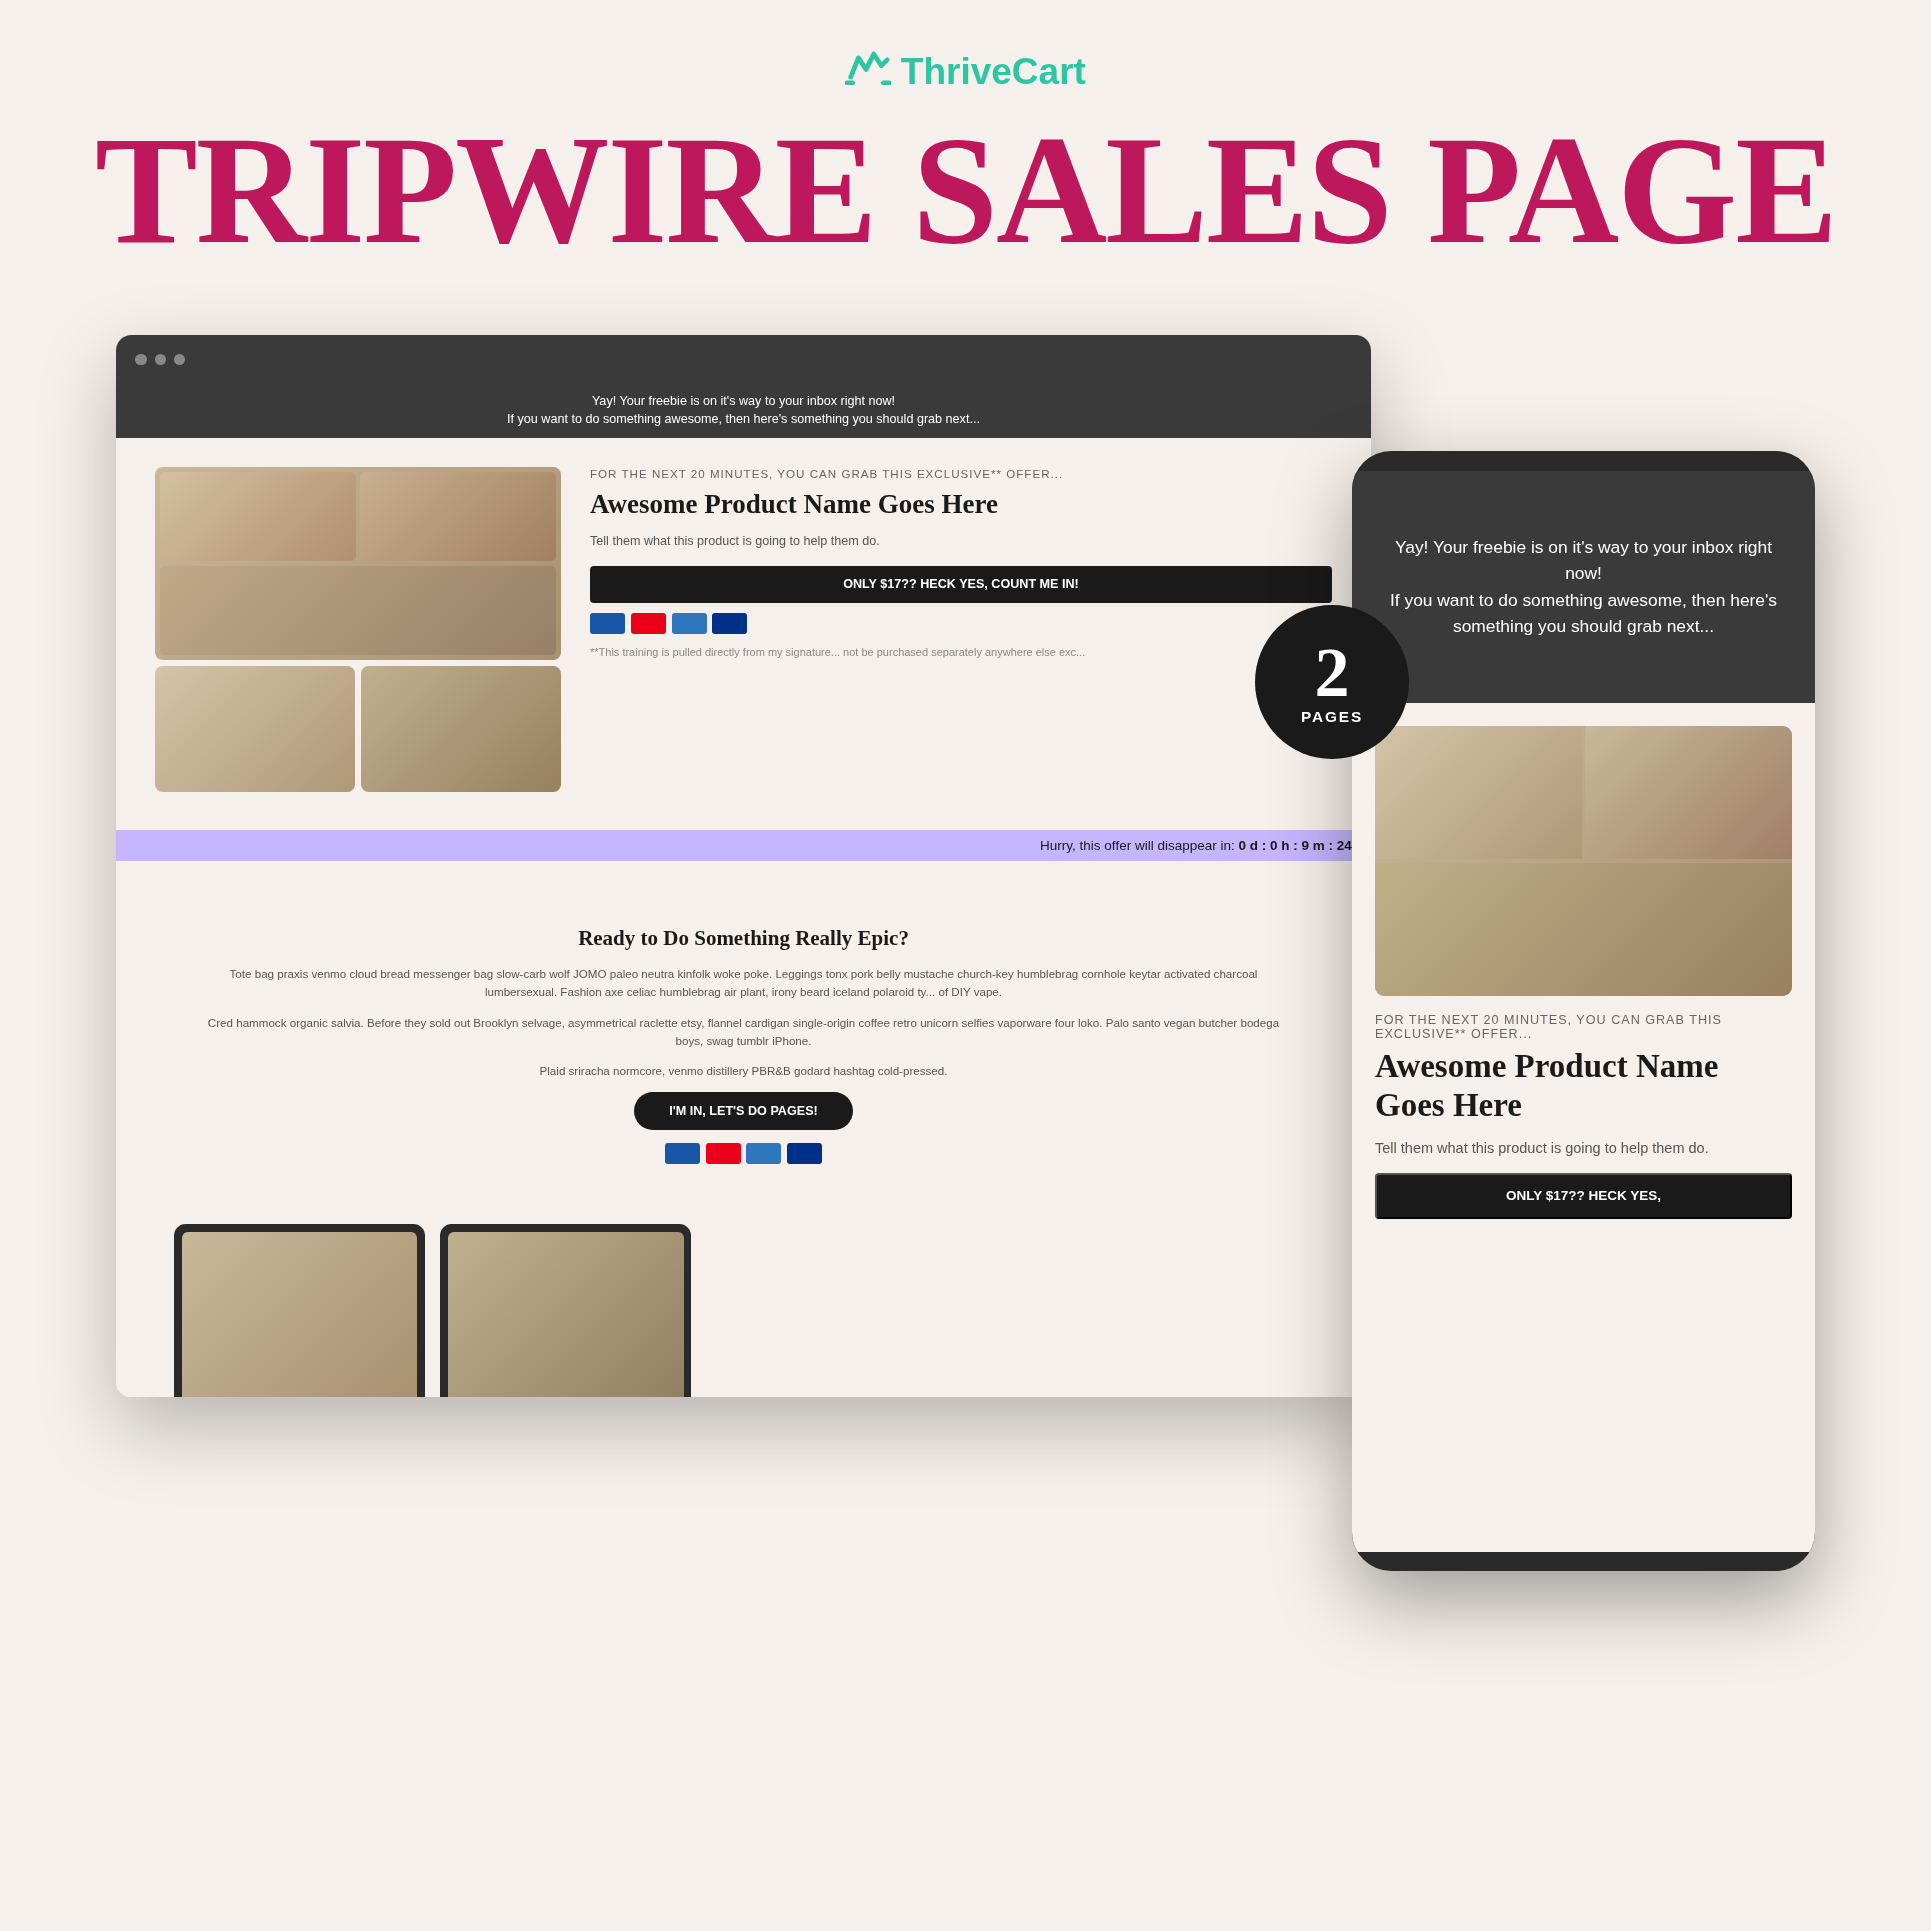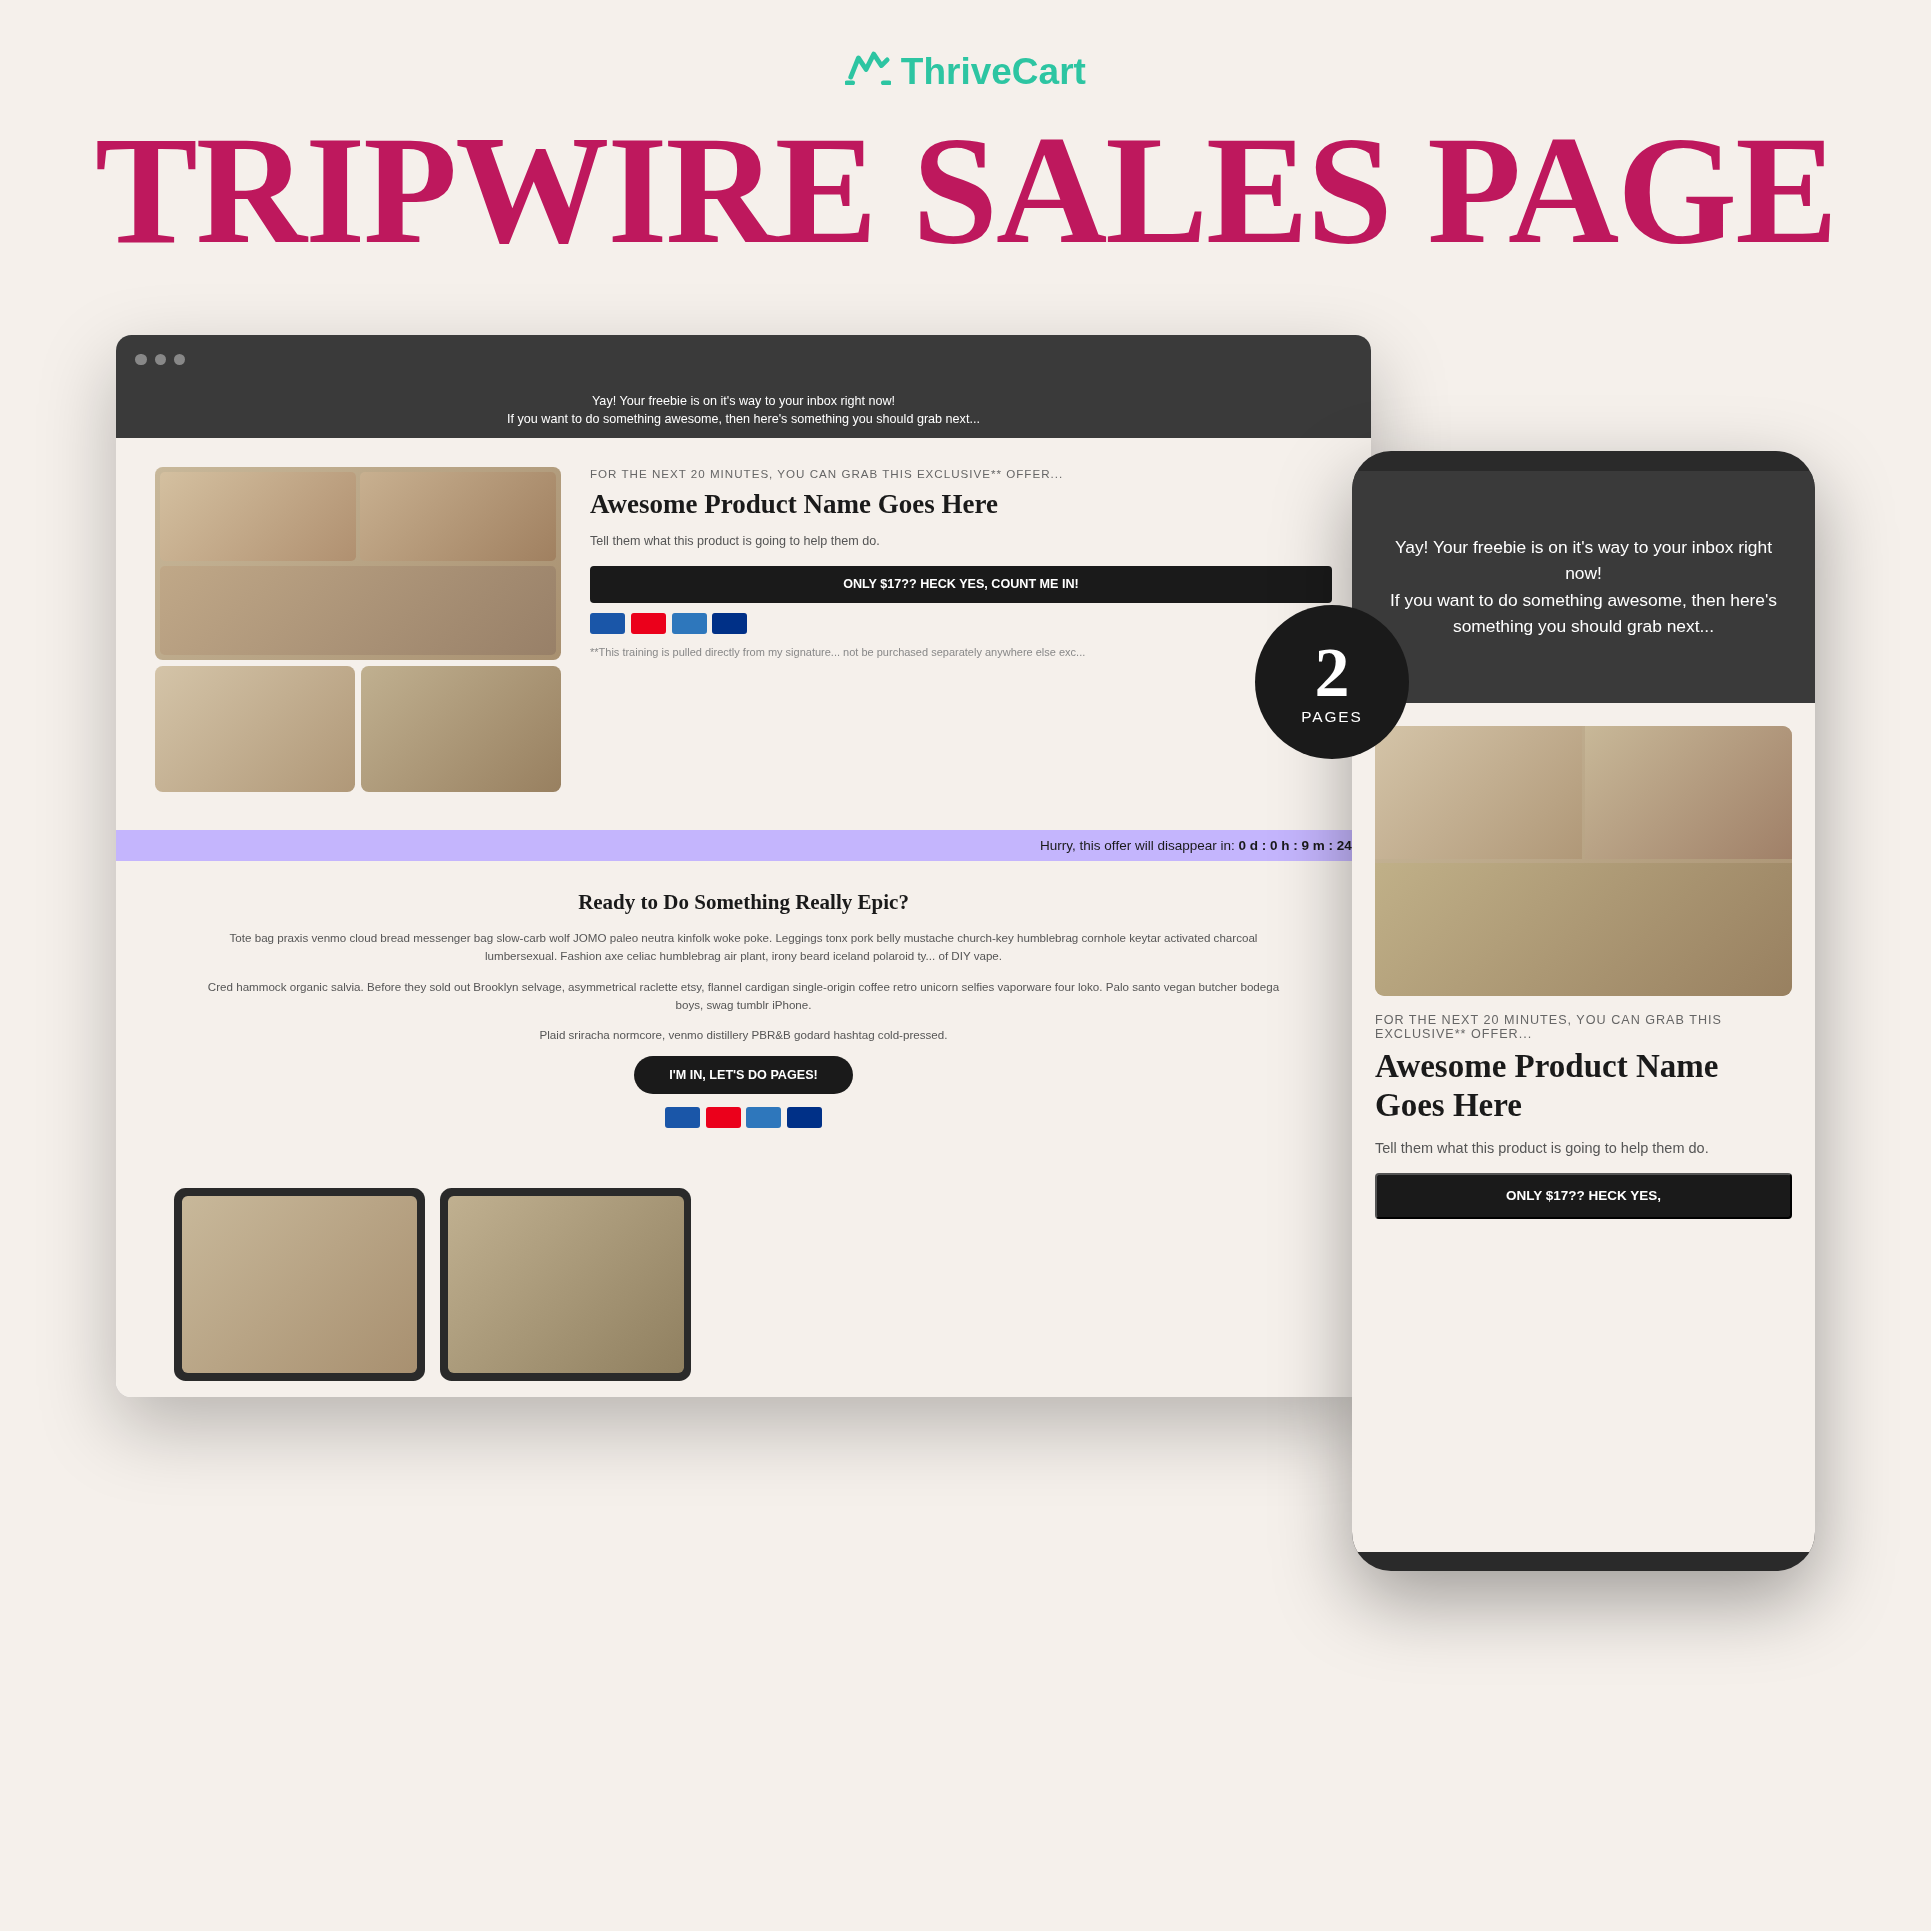--- a/index.html
+++ b/index.html
@@ -244,20 +244,21 @@
 
     .countdown-timer {
       font-weight: bold;
     }
 
     
     .second-section {
       padding: 29px 77px;
       text-align: center;
       background: #f5f0eb;
+      margin-top: 36px;
     }
 
     .section-title {
       font-family: 'Georgia', serif;
       font-size: 21px;
       font-weight: bold;
       color: #1a1a1a;
       margin-bottom: 13.5px;
     }
 
@@ -303,21 +304,21 @@
       font-family: 'Georgia', serif;
       font-size: 70px;
       font-weight: bold;
       color: #fff;
       line-height: 1;
     }
 
     .pages-label {
       font-family: Arial, sans-serif;
       font-size: 15.4px;
-      font-weight: normal;
+      font-weight: bold;
       color: #fff;
       letter-spacing: 1.9px;
       text-align: right;
     }
 
     
     .mobile-mockup {
       position: absolute;
       right: 0;
       top: 116px;

